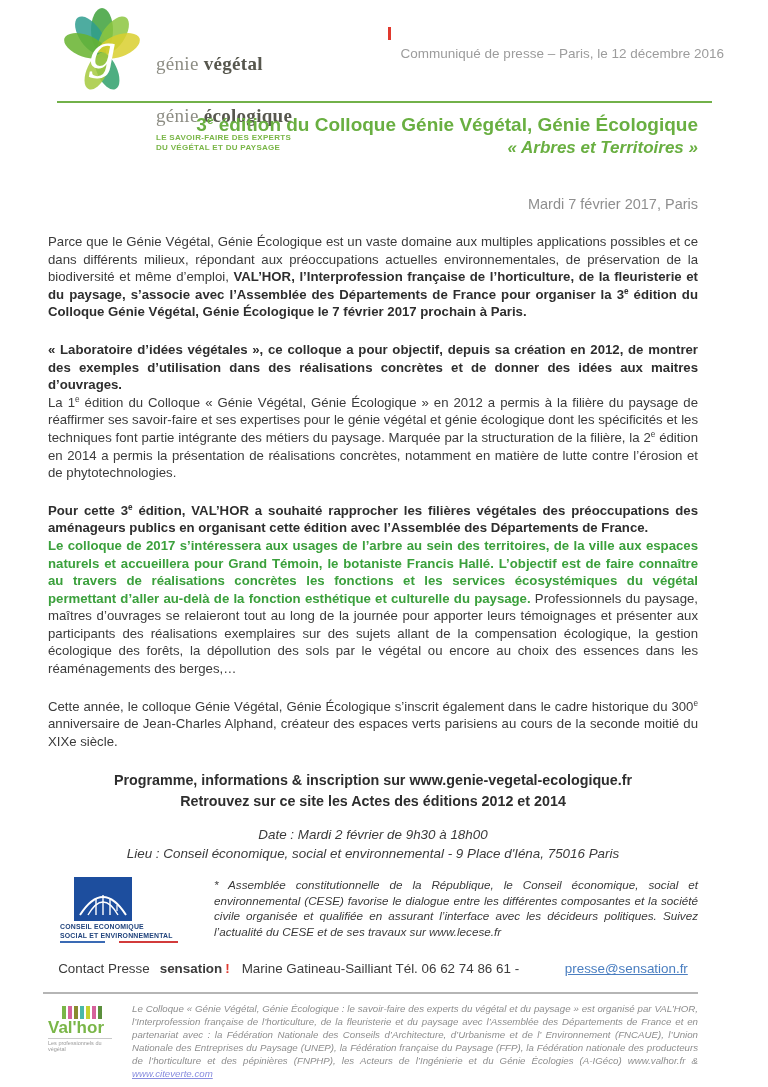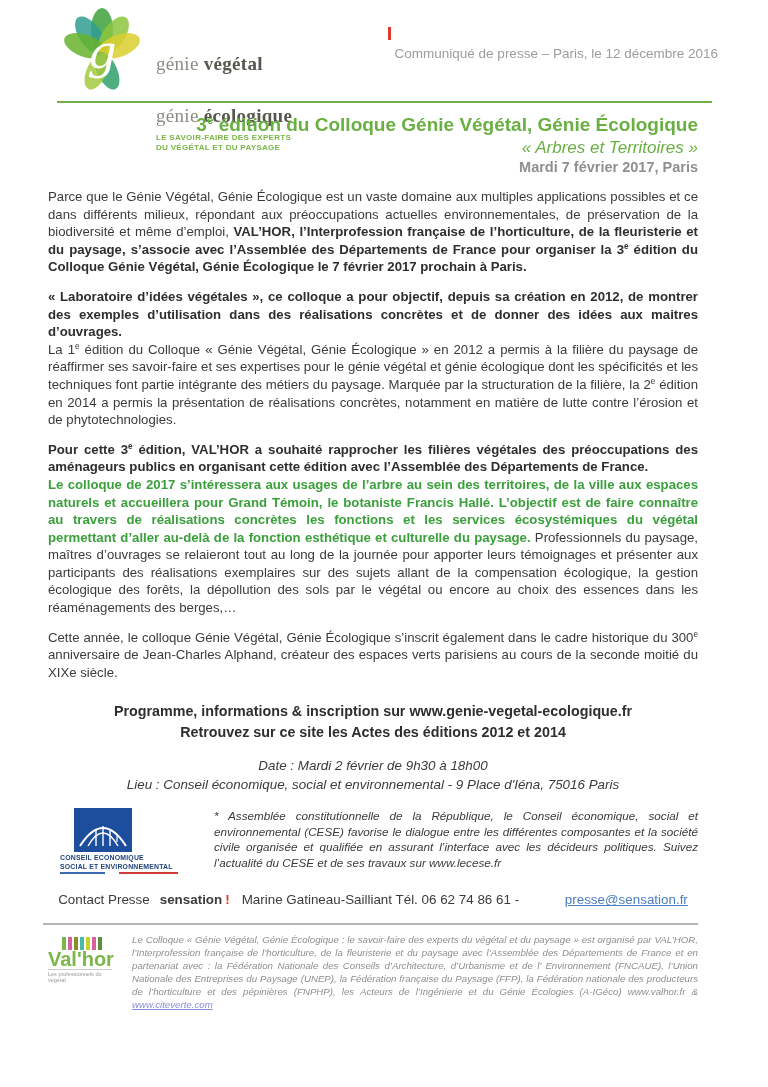--- a/index.html
+++ b/index.html
@@ -6,33 +6,33 @@
   .page{
     position:relative;width:768px;height:1087px;background:#ffffff;
     font-family:"Liberation Sans",sans-serif;color:#3b3b3b;overflow:hidden;
   }
   
   .header-logo{position:absolute;left:56px;top:8px;display:flex;align-items:flex-start;gap:8px;}
   .logo-text-col{padding-top:14px;}
   .logo-line{font-family:"Liberation Serif",serif;color:#8d8d84;font-size:19px;line-height:20px;letter-spacing:.3px;margin-top:32px;}
   .logo-line b{color:#57574e;}
   .logo-tagline{color:#7ab648;font-size:8px;font-weight:bold;line-height:9.5px;margin-top:7px;letter-spacing:.3px;}
-  .press-line{position:absolute;top:46px;right:50px;color:#9c9c9c;font-size:13.5px;}
+  .press-line{position:absolute;top:46px;right:44px;color:#9c9c9c;font-size:13.5px;}
   .red-tick{position:absolute;left:388px;top:27px;width:3px;height:13px;background:#e0392e;}
   .header-rule{position:absolute;left:57px;top:101px;width:655px;height:2px;background:#72b14a;}
   
   .content{position:absolute;left:48px;top:112px;width:650px;}
   .title-block{text-align:right;}
   .title-l1{color:#69af41;font-size:19px;font-weight:bold;line-height:25px;}
-  .title-l2{color:#69af41;font-size:17px;font-weight:normal;font-style:italic;line-height:21px;}
-  .title-l3{color:#8f8f8f;font-size:14.5px;font-weight:bold;line-height:18px;}
+  .title-l2{color:#69af41;font-size:17px;font-weight:bold;font-style:italic;line-height:21px;}
+  .title-l3{color:#8f8f8f;font-size:14.5px;font-weight:normal;line-height:18px;margin-top:37px;}
   sup{font-size:62%;line-height:0;}
   .para{margin:0;font-size:13.2px;line-height:17.6px;text-align:justify;color:#3b3b3b;}
   .para b{color:#2e2e2e;}
-  .mt{margin-top:12px;}
+  .mt{margin-top:20px;}
   .green-bold{color:#3ba03c;font-weight:bold;}
   .cta{margin-top:20px;text-align:center;font-weight:bold;font-size:14.3px;line-height:20.5px;color:#2e2e2e;}
   .datelines{margin-top:14px;text-align:center;font-style:italic;font-size:13.4px;line-height:19px;color:#3b3b3b;}
   
   .cese-row{display:flex;margin-top:14px;align-items:flex-start;}
   .cese-logo{flex:none;width:150px;padding-left:12px;text-align:left;}
   .cese-square{width:58px;height:44px;background:#1d4e9e;margin-left:14px;}
   .cese-caption{font-size:6.9px;font-weight:bold;color:#20437c;line-height:8.5px;margin-top:2px;letter-spacing:.2px;}
   .cese-underline{width:118px;height:2px;margin-top:1px;
     background:linear-gradient(to right,#3a6ab4 0 38%,#ffffff 38% 50%,#d23b3b 50% 100%);}
@@ -43,21 +43,21 @@
   .contact-bang{color:#e0392e;font-weight:bold;margin-left:3px;}
   .contact-details{margin-left:12px;}
   .link{color:#4a7ec0;text-decoration:underline;margin-left:42px;}
   .link-lite{color:#888dde;text-decoration:underline;}
   
   .footer-rule{margin-top:16px;margin-left:-5px;width:655px;border:0;border-top:2px solid #b5b5b5;}
   .footer-row{display:flex;margin-top:8px;align-items:flex-start;}
   .valhor-logo{flex:none;width:72px;padding-top:4px;}
   .valhor-bars{display:flex;gap:2px;margin-left:14px;}
   .valhor-bars i{display:block;width:4px;height:13px;}
-  .valhor-name{color:#7ab648;font-size:20px;font-weight:bold;line-height:18px;}
+  .valhor-name{color:#7ab648;font-size:17px;font-weight:bold;line-height:18px;}
   .valhor-tagline{color:#9a9a9a;font-size:5.5px;border-top:1px solid #c9c9c9;margin-top:1px;padding-top:1px;width:64px;}
   .footer-text{flex:1;font-style:italic;font-size:9.7px;line-height:13px;color:#8e8e8e;text-align:justify;padding-left:12px;}
 </style>
 </head>
 <body>
 
 <div class="page">
 
   <div class="header-logo">
     <svg width="92" height="90" viewBox="0 0 92 90">

